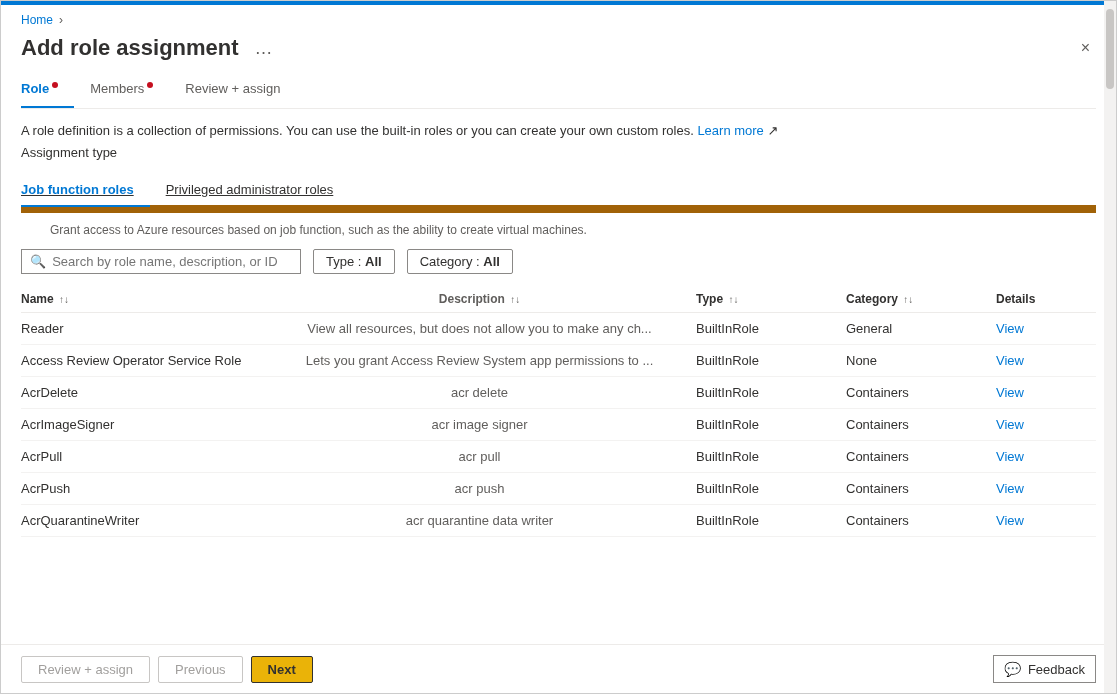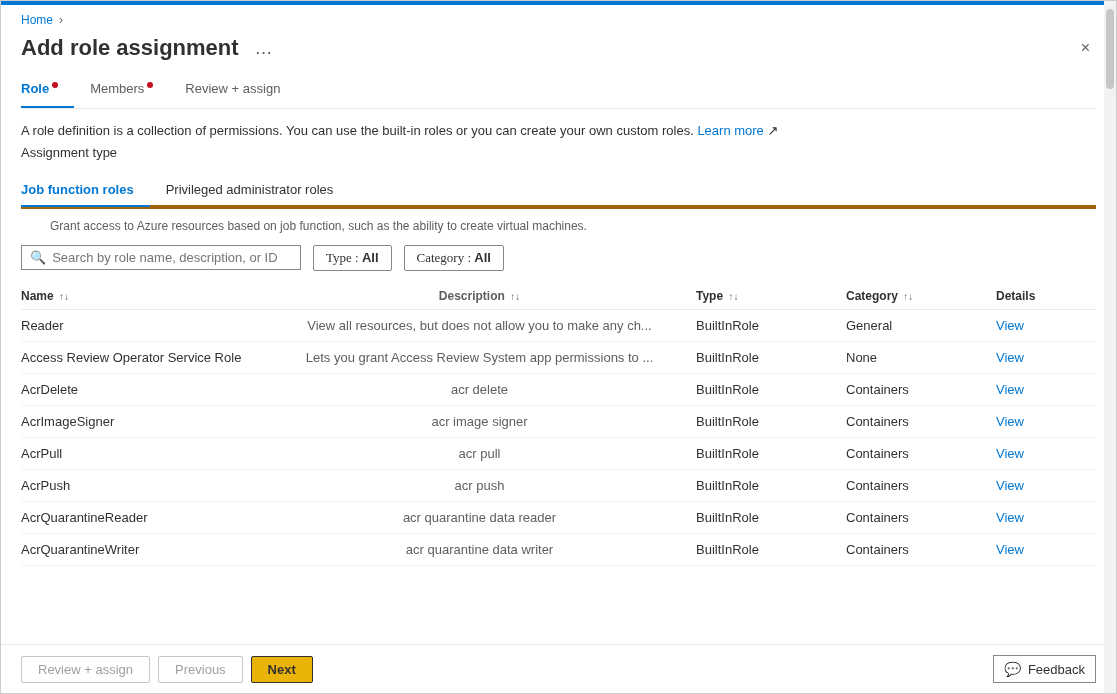--- a/index.html
+++ b/index.html
@@ -22,32 +22,32 @@
 
     .tabs-row { display: flex; gap: 0; border-bottom: 1px solid #edebe9; margin-bottom: 12px; }
     .tab-item { padding: 10px 16px 10px 0; margin-right: 16px; font-size: 13px; color: #605e5c; cursor: pointer; position: relative; border-bottom: 2px solid transparent; }
     .tab-item.active { color: #0078d4; border-bottom: 2px solid #0078d4; font-weight: 600; }
     .tab-dot { display: inline-block; width: 6px; height: 6px; border-radius: 50%; background: #c50f1f; margin-left: 3px; vertical-align: super; }
 
     .description-text { font-size: 13px; color: #323130; margin-bottom: 4px; line-height: 1.5; }
     .learn-more-link { color: #0078d4; cursor: pointer; text-decoration: none; }
     .assignment-type { font-size: 13px; color: #323130; margin-bottom: 12px; }
 
-    .sub-tabs-row { display: flex; gap: 0; border-bottom: 4px solid #a16207; margin-bottom: 10px; }
+    .sub-tabs-row { display: flex; gap: 0; border-bottom: 8px solid #a16207; margin-bottom: 10px; text-decoration: underline; }
     .sub-tab { padding: 8px 16px 8px 0; margin-right: 16px; font-size: 13px; color: #323130; cursor: pointer; border-bottom: 2px solid transparent; position: relative; bottom: -2px; }
     .sub-tab.active { color: #0078d4; border-bottom: 2px solid #0078d4; font-weight: 600; }
 
     .sub-description { font-size: 12px; color: #605e5c; margin-bottom: 12px; margin-left: 29px; }
 
     .filter-row { display: flex; align-items: center; gap: 12px; margin-bottom: 12px; }
     .search-box { display: flex; align-items: center; border: 1px solid #8a8886; padding: 4px 8px; width: 280px; gap: 6px; }
     .search-icon { color: #605e5c; font-size: 13px; }
     .search-input { border: none; outline: none; font-size: 13px; color: #605e5c; width: 100%; background: transparent; }
     .filter-pill { border: 1px solid #8a8886; border-radius: 2px; padding: 4px 12px; font-size: 13px; color: #323130; cursor: pointer; background: #fff; }
-    .filter-pill-text { font-weight: normal; font-family: Liberation Serif, serif; }
+    .filter-pill-text { font-weight: normal; }
     .filter-pill-value { font-weight: 600; }
 
     .table-container { flex: 1; overflow-y: auto; }
     table { width: 100%; border-collapse: collapse; }
     thead th { font-size: 12px; font-weight: 600; color: #323130; padding: 6px 8px 6px 0; border-bottom: 1px solid #edebe9; text-align: left; white-space: nowrap; }
     thead th .sort-icon { color: #605e5c; font-size: 10px; margin-left: 2px; }
     tbody td { padding: 8px 8px 8px 0; border-bottom: 1px solid #f3f2f1; font-size: 13px; color: #323130; vertical-align: middle; }
     .col-name { width: 200px; }
     .col-desc { width: 340px; color: #605e5c; overflow: hidden; text-overflow: ellipsis; white-space: nowrap; max-width: 340px; text-align: center; }
     .col-type { width: 120px; }
@@ -187,27 +187,20 @@
       <td class="col-details"><a class="view-link">View</a></td>
     </tr>
             <tr>
       <td class="col-name">AcrPush</td>
       <td class="col-desc">acr push</td>
       <td class="col-type">BuiltInRole</td>
       <td class="col-category">Containers</td>
       <td class="col-details"><a class="view-link">View</a></td>
     </tr>
             <tr>
-      <td class="col-name">AcrQuarantineReader</td>
-      <td class="col-desc">acr quarantine data reader</td>
-      <td class="col-type">BuiltInRole</td>
-      <td class="col-category">Containers</td>
-      <td class="col-details"><a class="view-link">View</a></td>
-    </tr>
-            <tr>
       <td class="col-name">AcrQuarantineWriter</td>
       <td class="col-desc">acr quarantine data writer</td>
       <td class="col-type">BuiltInRole</td>
       <td class="col-category">Containers</td>
       <td class="col-details"><a class="view-link">View</a></td>
     </tr>
           </tbody>
       </table>
     </div>
   </div>

